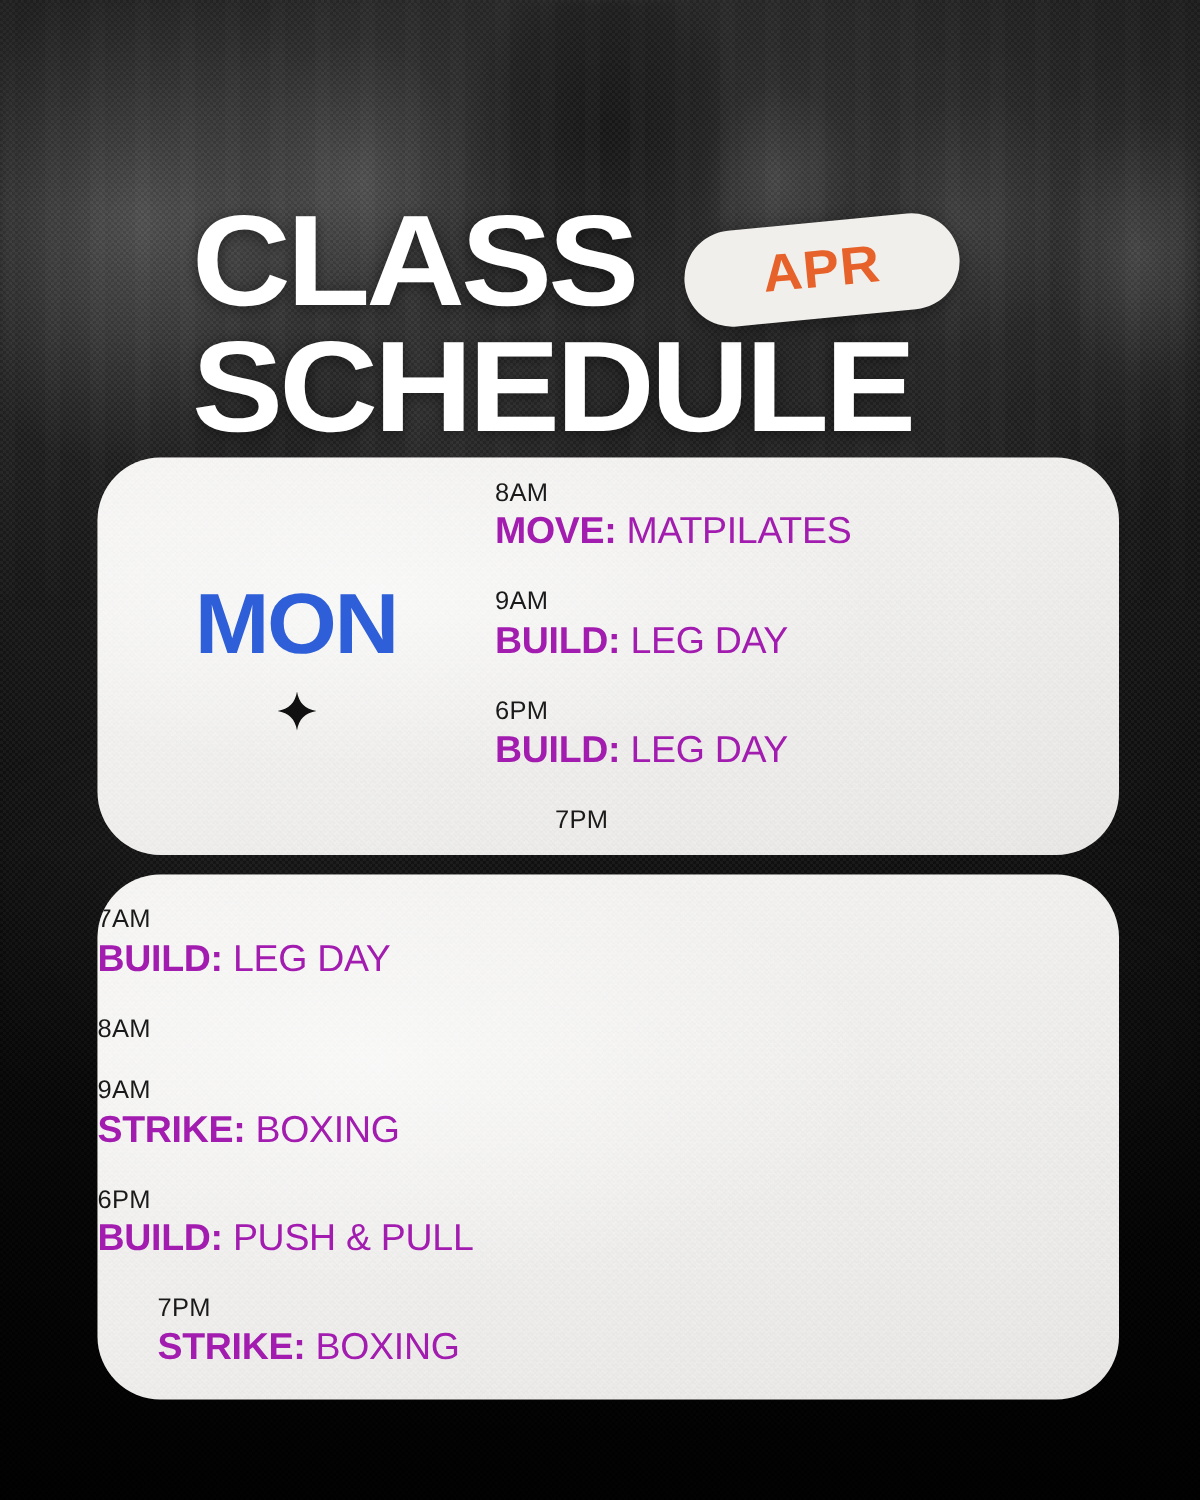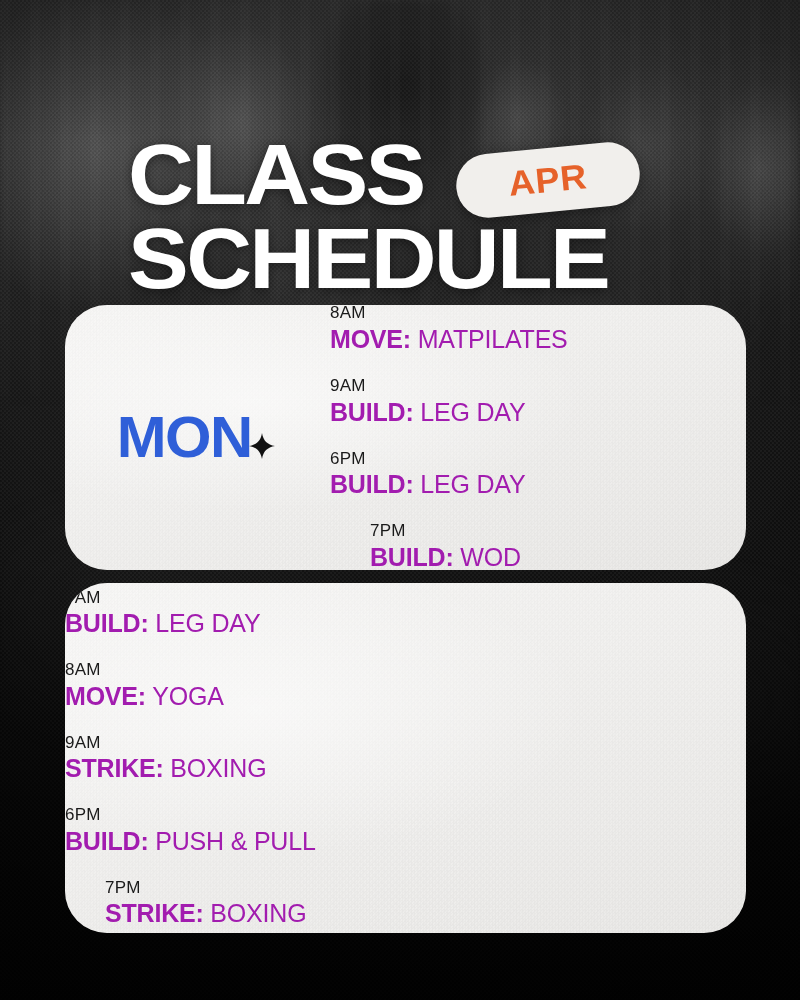--- a/index.html
+++ b/index.html
@@ -153,20 +153,21 @@
   #card-mon { top: 305px; height: 265px; }
   #card-tues { top: 583px; height: 350px; }
 
   .day-col {
     position: relative;
     z-index: 2;
     width: 265px;
     flex: 0 0 265px;
     height: 100%;
     display: flex;
+    flex-direction: column;
     align-items: center;
     justify-content: center;
   }
   .day-label {
     font-weight: 700;
     font-size: 57px;
     letter-spacing: -1.5px;
     line-height: 1;
     transform: scaleX(1.05);
   }
@@ -248,34 +249,32 @@
       <div class="slot">
         <div class="slot-time">9AM</div>
         <div class="slot-class"><b>BUILD:</b> <span>LEG DAY</span></div>
       </div>
       <div class="slot">
         <div class="slot-time">6PM</div>
         <div class="slot-class"><b>BUILD:</b> <span>LEG DAY</span></div>
       </div>
       <div class="slot">
         <div class="slot-time">7PM</div>
-        <div class="slot-class"><b>BUILD:</b> <span>WOD</span></div>
       </div>
     </div>
   </div>
 
   <div class="card" id="card-tues">
     <div class="slots-col">
       <div class="slot">
         <div class="slot-time">7AM</div>
         <div class="slot-class"><b>BUILD:</b> <span>LEG DAY</span></div>
       </div>
       <div class="slot">
         <div class="slot-time">8AM</div>
-        <div class="slot-class"><b>MOVE:</b> <span>YOGA</span></div>
       </div>
       <div class="slot">
         <div class="slot-time">9AM</div>
         <div class="slot-class"><b>STRIKE:</b> <span>BOXING</span></div>
       </div>
       <div class="slot">
         <div class="slot-time">6PM</div>
         <div class="slot-class"><b>BUILD:</b> <span>PUSH &amp; PULL</span></div>
       </div>
       <div class="slot">

